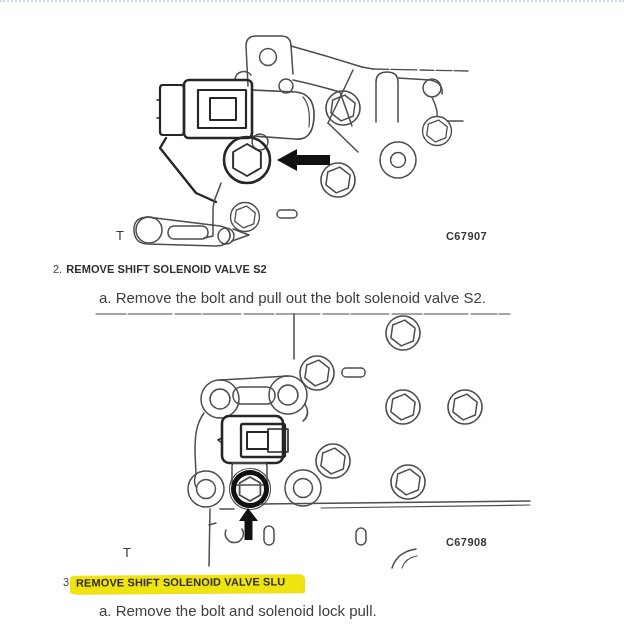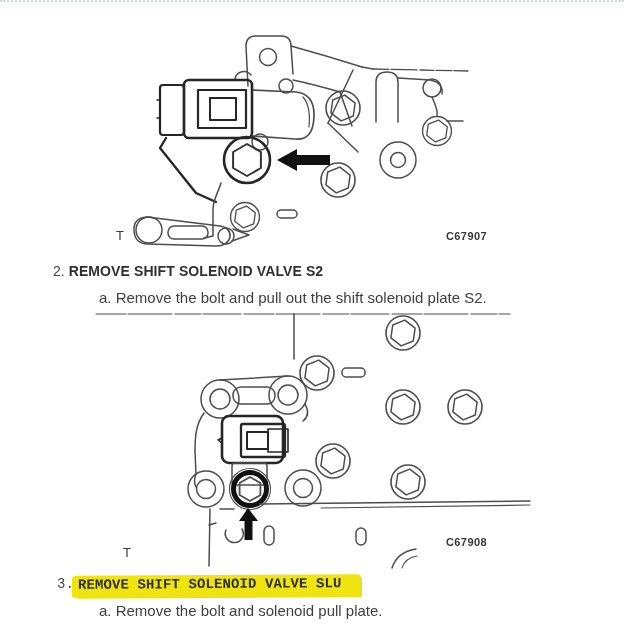--- a/index.html
+++ b/index.html
@@ -12,21 +12,21 @@
     border-top:2px dotted #ccd6ec;
   }
   .figure{position:absolute;}
   .figure svg{display:block;}
   .fig-corner-label{
     position:absolute;font-size:13px;color:#3a3a3a;letter-spacing:.5px;
   }
   .fig-id-label{
     position:absolute;font-size:11px;font-weight:bold;color:#383838;letter-spacing:.4px;text-align:center;
   }
-  .step{position:absolute;font-size:14px;color:#3f3f3f;white-space:nowrap;}
+  .step{position:absolute;font-size:11px;color:#3f3f3f;white-space:nowrap;}
   .step-number{font-weight:normal;color:#444444;margin-right:4px;}
   .step-title{font-weight:bold;color:#303030;letter-spacing:.1px;}
   .step-title.highlighted{
     background:#f0e410;
     display:inline-block;
     padding:1px 18px 4px 4px;
     margin:-1px 0 0 -4px;
     border-radius:2px;
     transform:rotate(-0.35deg);
     box-shadow:-2px 1px 0 0 #f0e410, 2px 2px 0 0 #eadf1c;
@@ -107,21 +107,21 @@
 
     <polygon points="177,130 197,119 197,125 230,125 230,135 197,135 197,141" fill="#111"></polygon>
   </svg>
   <span class="fig-corner-label" style="left:16px;top:198px;">T</span>
   <span class="fig-id-label" style="left:346px;top:200px;">C67907</span>
 </div>
 
 <div class="step" style="left:53px;top:263px;">
   <span class="step-number">2.</span><span class="step-title">REMOVE SHIFT SOLENOID VALVE S2</span>
 </div>
-<div class="substep" style="left:99px;top:289px;">a. Remove the bolt and pull out the shift solenoid plate S2.</div>
+<div class="substep" style="left:99px;top:289px;">a. Remove the bolt and pull out the bolt solenoid valve S2.</div>
 
 <div class="figure" style="left:92px;top:312px;width:440px;height:258px;">
   <svg width="440" height="258" viewBox="0 0 440 258">
     <g stroke="#4d4d4d" fill="none" stroke-width="1.5" stroke-linecap="round" stroke-linejoin="round">
 
       <path d="M4,2 L418,2" stroke-dasharray="30 2 44 3 26 2 38 3" stroke-width="1.2"></path>
       <path d="M202,2 L202,47"></path>
 
       <use href="#nut17" transform="translate(311,21)"></use>
       <use href="#nut17" transform="translate(225,61)"></use>
@@ -175,16 +175,16 @@
       <path d="M300,256 Q305,240 324,237"></path>
       <path d="M310,256 Q313,246 325,244" stroke-width="1.1"></path>
     </g>
 
     <polygon points="156,196 147,209 152.5,209 152.5,228 160.5,228 160.5,209 166,209" fill="#111"></polygon>
   </svg>
   <span class="fig-corner-label" style="left:31px;top:233px;">T</span>
   <span class="fig-id-label" style="left:354px;top:224px;">C67908</span>
 </div>
 
-<div class="step" style="left:57px;top:576px;font-family:Liberation Mono, monospace;">
+<div class="step" style="left:63px;top:576px;">
   <span class="step-number">3.</span><span class="step-title highlighted">REMOVE SHIFT SOLENOID VALVE SLU</span>
 </div>
-<div class="substep" style="left:99px;top:602px;">a. Remove the bolt and solenoid pull plate.</div>
+<div class="substep" style="left:99px;top:602px;">a. Remove the bolt and solenoid lock pull.</div>
 
 </body></html>

